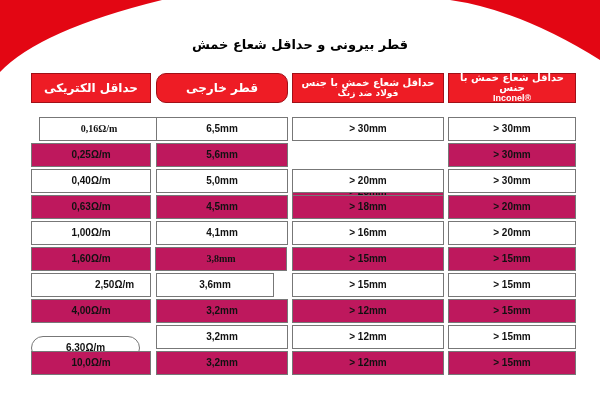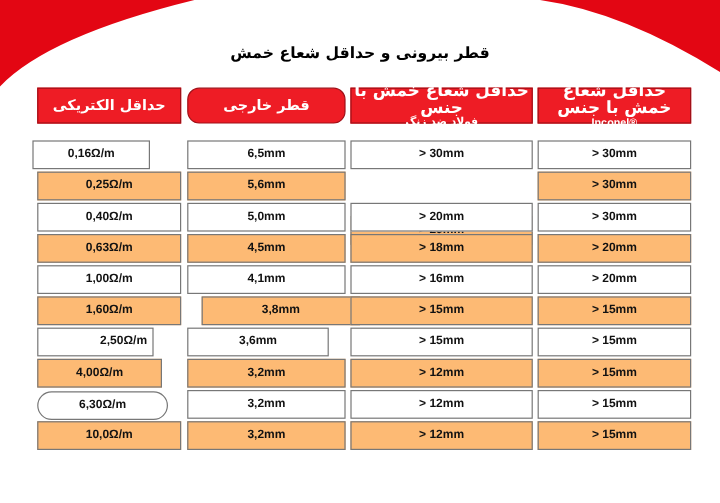--- a/index.html
+++ b/index.html
@@ -15,31 +15,31 @@
       font-family: "DejaVu Sans", sans-serif;
     }
     .hdr {
       position: absolute; top: 73px; height: 30px;
       background: #ee1c25; border: 1px solid #a01018;
       box-sizing: border-box; color: #fff; text-align: center;
       display: flex; flex-direction: column; justify-content: center; align-items: center;
       font-family: "DejaVu Sans", sans-serif; font-weight: bold; direction: rtl;
       line-height: 1.05;
     }
-    .hdr .l1 { font-size: 14px; }
+    .hdr .l1 { font-size: 10px; }
     .hdr .big { font-size: 12px; }
     .hdr .l2 { font-size: 9px; font-weight: bold; direction: ltr; font-family: "Liberation Sans", sans-serif; }
     .hdr .l2b { font-size: 9px; }
     .cell {
       position: absolute; height: 24px; box-sizing: border-box;
       border: 1.5px solid #777; text-align: center; line-height: 21px;
       font-size: 10px; font-weight: bold; color: #111;
     }
     .cell.odd { background: #ffffff; }
-    .cell.even { background: #fdba74; }
+    .cell.even { background: #be185d; }
   </style>
 </head>
 <body>
 
 <svg class="deco" viewBox="0 0 600 110" width="600" height="110">
   <path d="M0,0 L162,0 Q40,30 0,72 Z" fill="#e30613"></path>
   <path d="M600,0 L600,60 Q520,10 450,0 Z" fill="#e30613"></path>
 </svg>
 
 <div class="title">قطر بیرونی و حداقل شعاع خمش</div>
@@ -53,53 +53,53 @@
 <div class="hdr" style="left:292px;width:152px;">
   <span class="l1">حداقل شعاع خمش با جنس</span>
   <span class="l2b">فولاد ضد زنگ</span>
 </div>
 <div class="hdr" style="left:448px;width:128px;">
   <span class="l1">حداقل شعاع خمش با جنس</span>
   <span class="l2">Inconel®</span>
 </div>
 
 <div id="table">
-    <div class="cell odd" style="left: 27px; width: 98px; top: 117px;">0,16Ω/m</div>
+    <div class="cell odd" style="left: 39px; width: 120px; top: 117px; font-family: Liberation Serif, serif;">0,16Ω/m</div>
     <div class="cell odd" style="left: 156px; width: 132px; top: 117px;">6,5mm</div>
     <div class="cell odd" style="left: 292px; width: 152px; top: 117px;">&gt; 30mm</div>
     <div class="cell odd" style="left: 448px; width: 128px; top: 117px;">&gt; 30mm</div>
     <div class="cell even" style="left: 31px; width: 120px; top: 143px;">0,25Ω/m</div>
     <div class="cell even" style="left: 156px; width: 132px; top: 143px;">5,6mm</div>
     <div class="cell even" style="left: 292px; width: 152px; top: 143px; margin-top: 37px;">&gt; 25mm</div>
     <div class="cell even" style="left: 448px; width: 128px; top: 143px;">&gt; 30mm</div>
     <div class="cell odd" style="left: 31px; width: 120px; top: 169px;">0,40Ω/m</div>
     <div class="cell odd" style="left: 156px; width: 132px; top: 169px;">5,0mm</div>
     <div class="cell odd" style="left: 292px; width: 152px; top: 169px;">&gt; 20mm</div>
     <div class="cell odd" style="left: 448px; width: 128px; top: 169px;">&gt; 30mm</div>
     <div class="cell even" style="left: 31px; width: 120px; top: 195px;">0,63Ω/m</div>
     <div class="cell even" style="left: 156px; width: 132px; top: 195px;">4,5mm</div>
     <div class="cell even" style="left: 292px; width: 152px; top: 195px;">&gt; 18mm</div>
     <div class="cell even" style="left: 448px; width: 128px; top: 195px;">&gt; 20mm</div>
     <div class="cell odd" style="left: 31px; width: 120px; top: 221px;">1,00Ω/m</div>
     <div class="cell odd" style="left: 156px; width: 132px; top: 221px;">4,1mm</div>
     <div class="cell odd" style="left: 292px; width: 152px; top: 221px;">&gt; 16mm</div>
     <div class="cell odd" style="left: 448px; width: 128px; top: 221px;">&gt; 20mm</div>
     <div class="cell even" style="left: 31px; width: 120px; top: 247px;">1,60Ω/m</div>
-    <div class="cell even" style="left: 168px; width: 132px; top: 247px;">3,8mm</div>
+    <div class="cell even" style="left: 155px; width: 132px; top: 247px; font-family: Liberation Serif, serif;">3,8mm</div>
     <div class="cell even" style="left: 292px; width: 152px; top: 247px;">&gt; 15mm</div>
     <div class="cell even" style="left: 448px; width: 128px; top: 247px;">&gt; 15mm</div>
-    <div class="cell odd" style="left: 31px; width: 97px; top: 273px; padding-left: 47px;">2,50Ω/m</div>
+    <div class="cell odd" style="left: 31px; width: 120px; top: 273px; padding-left: 47px;">2,50Ω/m</div>
     <div class="cell odd" style="left: 156px; width: 118px; top: 273px;">3,6mm</div>
     <div class="cell odd" style="left: 292px; width: 152px; top: 273px;">&gt; 15mm</div>
     <div class="cell odd" style="left: 448px; width: 128px; top: 273px;">&gt; 15mm</div>
-    <div class="cell even" style="left: 31px; width: 104px; top: 299px;">4,00Ω/m</div>
+    <div class="cell even" style="left: 31px; width: 120px; top: 299px;">4,00Ω/m</div>
     <div class="cell even" style="left: 156px; width: 132px; top: 299px;">3,2mm</div>
     <div class="cell even" style="left: 292px; width: 152px; top: 299px;">&gt; 12mm</div>
     <div class="cell even" style="left: 448px; width: 128px; top: 299px;">&gt; 15mm</div>
-    <div class="cell odd" style="left: 31px; width: 109px; top: 326px; border-radius: 12px;">6,30Ω/m</div>
+    <div class="cell odd" style="left: 31px; width: 109px; top: 336px; border-radius: 12px;">6,30Ω/m</div>
     <div class="cell odd" style="left: 156px; width: 132px; top: 325px;">3,2mm</div>
     <div class="cell odd" style="left: 292px; width: 152px; top: 325px;">&gt; 12mm</div>
     <div class="cell odd" style="left: 448px; width: 128px; top: 325px;">&gt; 15mm</div>
     <div class="cell even" style="left: 31px; width: 120px; top: 351px;">10,0Ω/m</div>
     <div class="cell even" style="left: 156px; width: 132px; top: 351px;">3,2mm</div>
     <div class="cell even" style="left: 292px; width: 152px; top: 351px;">&gt; 12mm</div>
     <div class="cell even" style="left: 448px; width: 128px; top: 351px;">&gt; 15mm</div>
   </div>
 
 </body></html>

